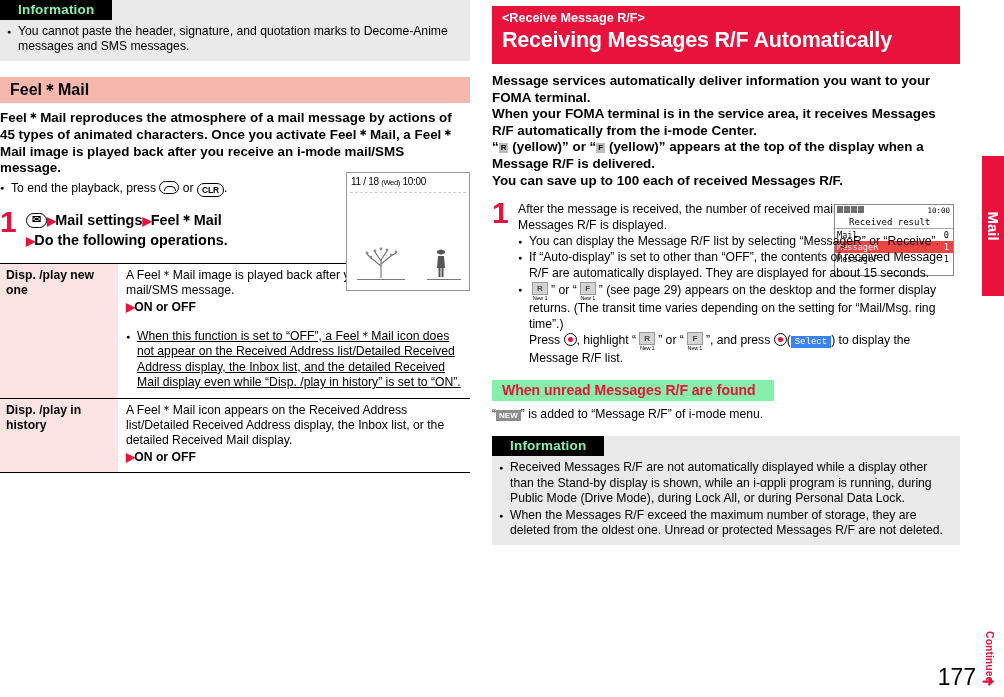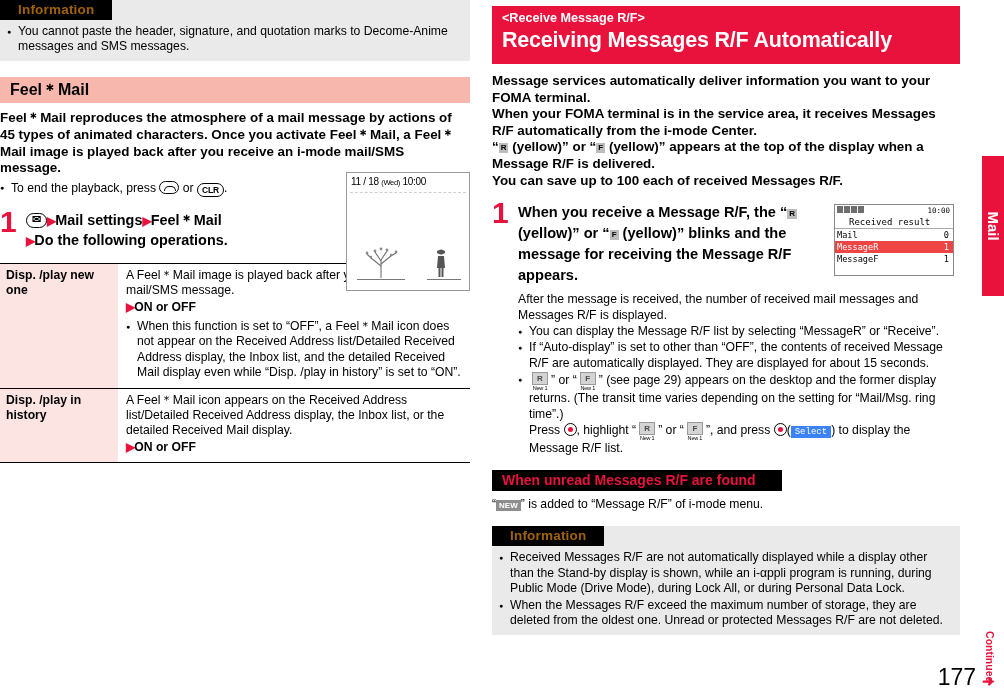--- a/index.html
+++ b/index.html
@@ -27,21 +27,21 @@
   }
 
   
   .info-box {
     background: #eaeaea;
     padding: 0 0 7px 0;
   }
   .info-hdr {
     display: inline-block;
     background: #000;
-    color: #a16207;
+    color: #86efac;
     font-weight: bold;
     font-size: 13.5px;
     line-height: 17px;
     padding: 1px 18px 2px 18px;
     letter-spacing: .2px;
     text-align: right;
   }
   .info-list {
     margin: 4px 0 0 0; padding: 0;
     list-style: none;
@@ -207,21 +207,22 @@
   table.opts td.k {
     width: 118px;
     background: #fbe4e2;
     font-weight: bold;
     padding-left: 6px;
   }
   table.opts td.v { padding-left: 8px; }
   .sub-b {
     position: relative;
     padding-left: 11px;
-    margin-top: 4px;
+    margin-top: 14px;
+    text-decoration: underline;
   }
   .sub-b::before {
     content: "\25CF";
     position: absolute; left: 0; top: 0;
     font-size: 7px; line-height: 15px;
   }
   .onoff { font-weight: bold; margin-top: 1px; }
 
   
   .red-title {
@@ -369,26 +370,26 @@
     border-bottom: 1px solid #aaa;
   }
   .rp-row {
     display: flex; justify-content: space-between;
     font-size: 8.6px; line-height: 12px;
     padding: 0 4px 0 2px;
   }
   .rp-row.sel { background: #ef4444; color: #fff; }
 
   .sub-head-red {
-    background: #000000;
+    background: #86efac;
     color: #e8123c;
     font-weight: bold;
     font-size: 14px;
     line-height: 19px;
-    padding: 1px 26px 1px 10px;
+    padding: 1px 18px 1px 10px;
     display: inline-block;
     margin-top: 14px;
   }
   .after-sub {
     font-size: 12.2px;
     line-height: 16px;
     margin-top: 5px;
   }
 
   
@@ -569,25 +570,20 @@
         <div class="rp-row sel">
           <span>MessageR</span>
           <span>1</span>
         </div>
         <div class="rp-row">
           <span>MessageF</span>
           <span>1</span>
         </div>
       </div>
 
-      <div class="rstep-txt">
-        <span>When you receive a Message R/F, the “</span><span class="ic-yellow">R</span>
-        <span>(yellow)” or “</span><span class="ic-yellow">F</span>
-        <span>(yellow)” blinks and the message for receiving the Message R/F appears.</span>
-      </div>
 
       <div class="rstep-body">
         <div>After the message is received, the number of received mail messages and Messages R/F is displayed.</div>
         <div class="rb">You can display the Message R/F list by selecting “MessageR” or “Receive”.</div>
         <div class="rb">If “Auto-display” is set to other than “OFF”, the contents of received Message R/F are automatically displayed. They are displayed for about 15 seconds.</div>
         <div class="rb">
           <span class="ic-new"><b>R</b><i>New 1</i></span><span>” or “</span><span class="ic-new"><b>F</b><i>New 1</i></span><span>” (see page 29) appears on the desktop and the former display returns. (The transit time varies depending on the setting for “Mail/Msg. ring time”.)</span>
         </div>
         <div style="padding-left:11px">
           <span>Press</span>

